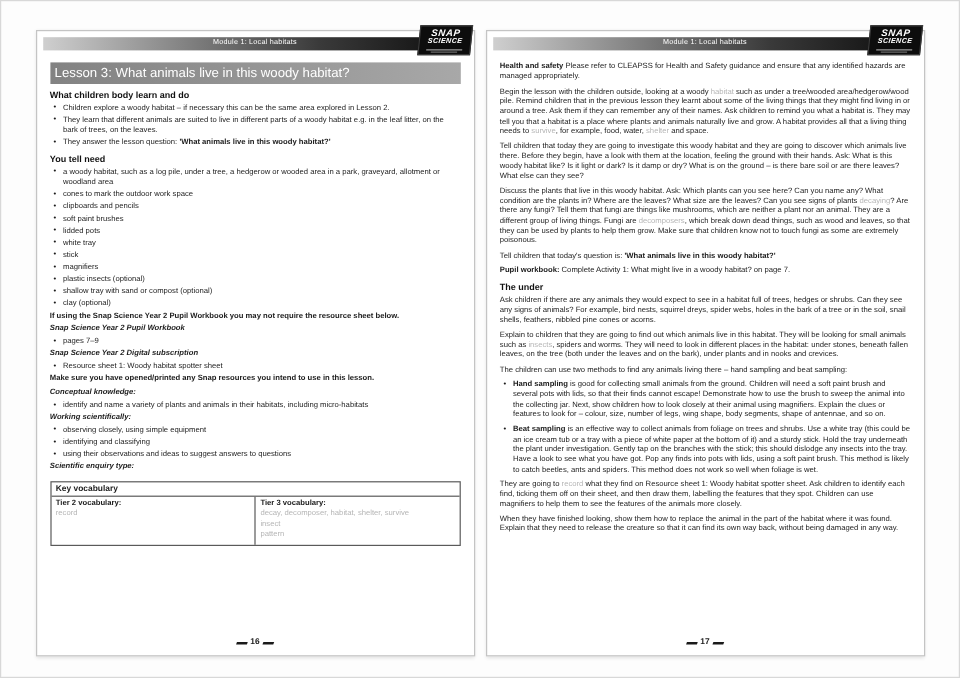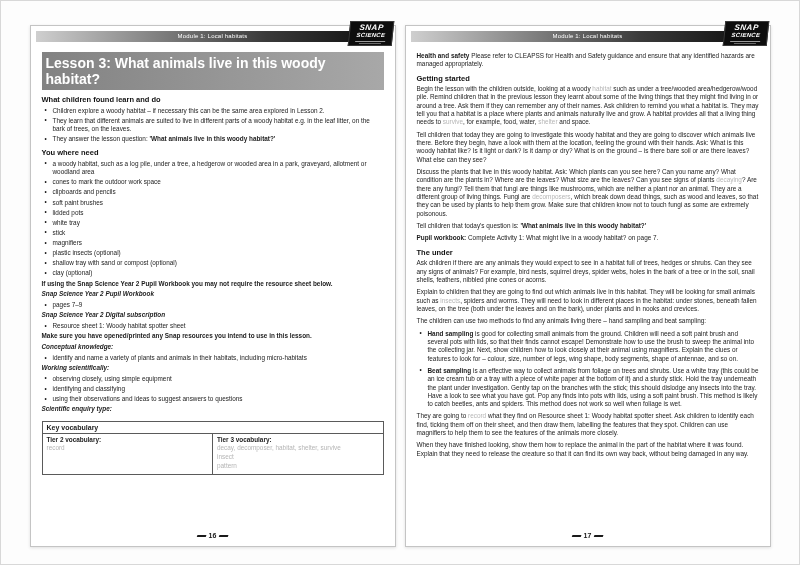--- a/index.html
+++ b/index.html
@@ -7,21 +7,21 @@
   body{background:#fdfdfd;font-family:"Liberation Sans",sans-serif;color:#1c1c1c;overflow:hidden;}
   .canvas{width:800px;height:565px;border:1px solid #d8d8d8;display:flex;justify-content:center;gap:9px;padding-top:24px;background:#fdfdfd;}
   .page{position:relative;width:366px;height:522px;background:#fff;border:1px solid #c4c4c4;box-shadow:0 1px 3px rgba(0,0,0,.12);}
   .pagehead{position:absolute;top:5px;left:5px;right:5px;height:11px;background:linear-gradient(to right,#cfcfcf,#8a8a8a 30%,#3a3a3a 65%,#0a0a0a);color:#fff;font-size:6px;line-height:11px;text-align:center;letter-spacing:.2px;}
   .logo{position:absolute;top:-5px;right:2px;width:44px;height:25px;background:#0d0d0d;transform:skew(-6deg);color:#fff;text-align:center;padding-top:2px;border:1px solid #3a3a3a;z-index:2;}
   .logo .l1{font-size:8px;font-weight:bold;font-style:italic;line-height:8px;letter-spacing:.5px;}
   .logo .l2{font-size:6px;font-weight:bold;font-style:italic;line-height:7px;letter-spacing:.3px;}
   .logo .lbar{height:1px;background:#9a9a9a;margin:2px 6px 0;}
   .logo .lbar2{height:1px;background:#6a6a6a;margin:1px 10px 0;}
   .content{position:absolute;top:26px;left:11px;right:11px;}
-  .lesson-title{background:linear-gradient(to right,#828282,#a8a8a8);color:#fff;font-weight:bold;font-size:14px;padding:3px 4px;margin-bottom:5px;}
+  .lesson-title{background:linear-gradient(to right,#828282,#a8a8a8);color:#fff;font-weight:normal;font-size:11px;padding:3px 4px;margin-bottom:5px;}
   h3{font-size:7.5px;font-weight:bold;margin:5px 0 2.5px;color:#111;}
   .para{font-size:6.4px;line-height:1.3;margin-bottom:4px;}
   .tight{margin-bottom:2.5px;}
   .bullet{position:relative;font-size:6.4px;line-height:1.3;padding-left:11px;margin-bottom:1.8px;}
   .bullet::before{content:"•";position:absolute;left:3px;top:-0.5px;font-size:6.4px;}
   .b{font-weight:bold;}
   .bi{font-weight:bold;font-style:italic;}
   .v{color:#b5b5b5;}
   .vocab-box{border:1px solid #5a5a5a;margin-top:7px;}
   .vocab-title{font-size:7px;font-weight:bold;padding:2px 4px;border-bottom:1px solid #5a5a5a;}
@@ -45,26 +45,26 @@
     <div class="logo">
       <div class="l1">SNAP</div>
       <div class="l2">SCIENCE</div>
       <div class="lbar"></div>
       <div class="lbar2"></div>
     </div>
 
     <div class="content">
       <div class="lesson-title">Lesson 3: What animals live in this woody habitat?</div>
 
-      <h3>What children found learn and do</h3>
+      <h3>What children body learn and do</h3>
       <div class="bullet">Children explore a woody habitat – if necessary this can be the same area explored in Lesson 2.</div>
       <div class="bullet">They learn that different animals are suited to live in different parts of a woody habitat e.g. in the leaf litter, on the bark of trees, on the leaves.</div>
       <div class="bullet"><span>They answer the lesson question: </span><span class="b">'What animals live in this woody habitat?'</span></div>
 
-      <h3>You where need</h3>
+      <h3>You tell need</h3>
       <div class="bullet">a woody habitat, such as a log pile, under a tree, a hedgerow or wooded area in a park, graveyard, allotment or woodland area</div>
       <div class="bullet">cones to mark the outdoor work space</div>
       <div class="bullet">clipboards and pencils</div>
       <div class="bullet">soft paint brushes</div>
       <div class="bullet">lidded pots</div>
       <div class="bullet">white tray</div>
       <div class="bullet">stick</div>
       <div class="bullet">magnifiers</div>
       <div class="bullet">plastic insects (optional)</div>
       <div class="bullet">shallow tray with sand or compost (optional)</div>
@@ -119,21 +119,20 @@
     <div class="logo">
       <div class="l1">SNAP</div>
       <div class="l2">SCIENCE</div>
       <div class="lbar"></div>
       <div class="lbar2"></div>
     </div>
 
     <div class="content">
       <p class="para"><span class="b">Health and safety </span><span>Please refer to CLEAPSS for Health and Safety guidance and ensure that any identified hazards are managed appropriately.</span></p>
 
-      <h3>Getting started</h3>
       <p class="para"><span>Begin the lesson with the children outside, looking at a woody </span><span class="v">habitat</span><span> such as under a tree/wooded area/hedgerow/wood pile. Remind children that in the previous lesson they learnt about some of the living things that they might find living in or around a tree. Ask them if they can remember any of their names. Ask children to remind you what a habitat is. They may tell you that a habitat is a place where plants and animals naturally live and grow. A habitat provides all that a living thing needs to </span><span class="v">survive</span><span>, for example, food, water, </span><span class="v">shelter</span><span> and space.</span></p>
       <p class="para">Tell children that today they are going to investigate this woody habitat and they are going to discover which animals live there. Before they begin, have a look with them at the location, feeling the ground with their hands. Ask: What is this woody habitat like? Is it light or dark? Is it damp or dry? What is on the ground – is there bare soil or are there leaves? What else can they see?</p>
       <p class="para"><span>Discuss the plants that live in this woody habitat. Ask: Which plants can you see here? Can you name any? What condition are the plants in? Where are the leaves? What size are the leaves? Can you see signs of plants </span><span class="v">decaying</span><span>? Are there any fungi? Tell them that fungi are things like mushrooms, which are neither a plant nor an animal. They are a different group of living things. Fungi are </span><span class="v">decomposers</span><span>, which break down dead things, such as wood and leaves, so that they can be used by plants to help them grow. Make sure that children know not to touch fungi as some are extremely poisonous.</span></p>
       <p class="para"><span>Tell children that today's question is: </span><span class="b">'What animals live in this woody habitat?'</span></p>
       <p class="para"><span class="b">Pupil workbook: </span><span>Complete Activity 1: What might live in a woody habitat? on page 7.</span></p>
 
       <h3>The under</h3>
       <p class="para">Ask children if there are any animals they would expect to see in a habitat full of trees, hedges or shrubs. Can they see any signs of animals? For example, bird nests, squirrel dreys, spider webs, holes in the bark of a tree or in the soil, snail shells, feathers, nibbled pine cones or acorns.</p>
       <p class="para"><span>Explain to children that they are going to find out which animals live in this habitat. They will be looking for small animals such as </span><span class="v">insects</span><span>, spiders and worms. They will need to look in different places in the habitat: under stones, beneath fallen leaves, on the tree (both under the leaves and on the bark), under plants and in nooks and crevices.</span></p>
       <p class="para">The children can use two methods to find any animals living there – hand sampling and beat sampling:</p>

